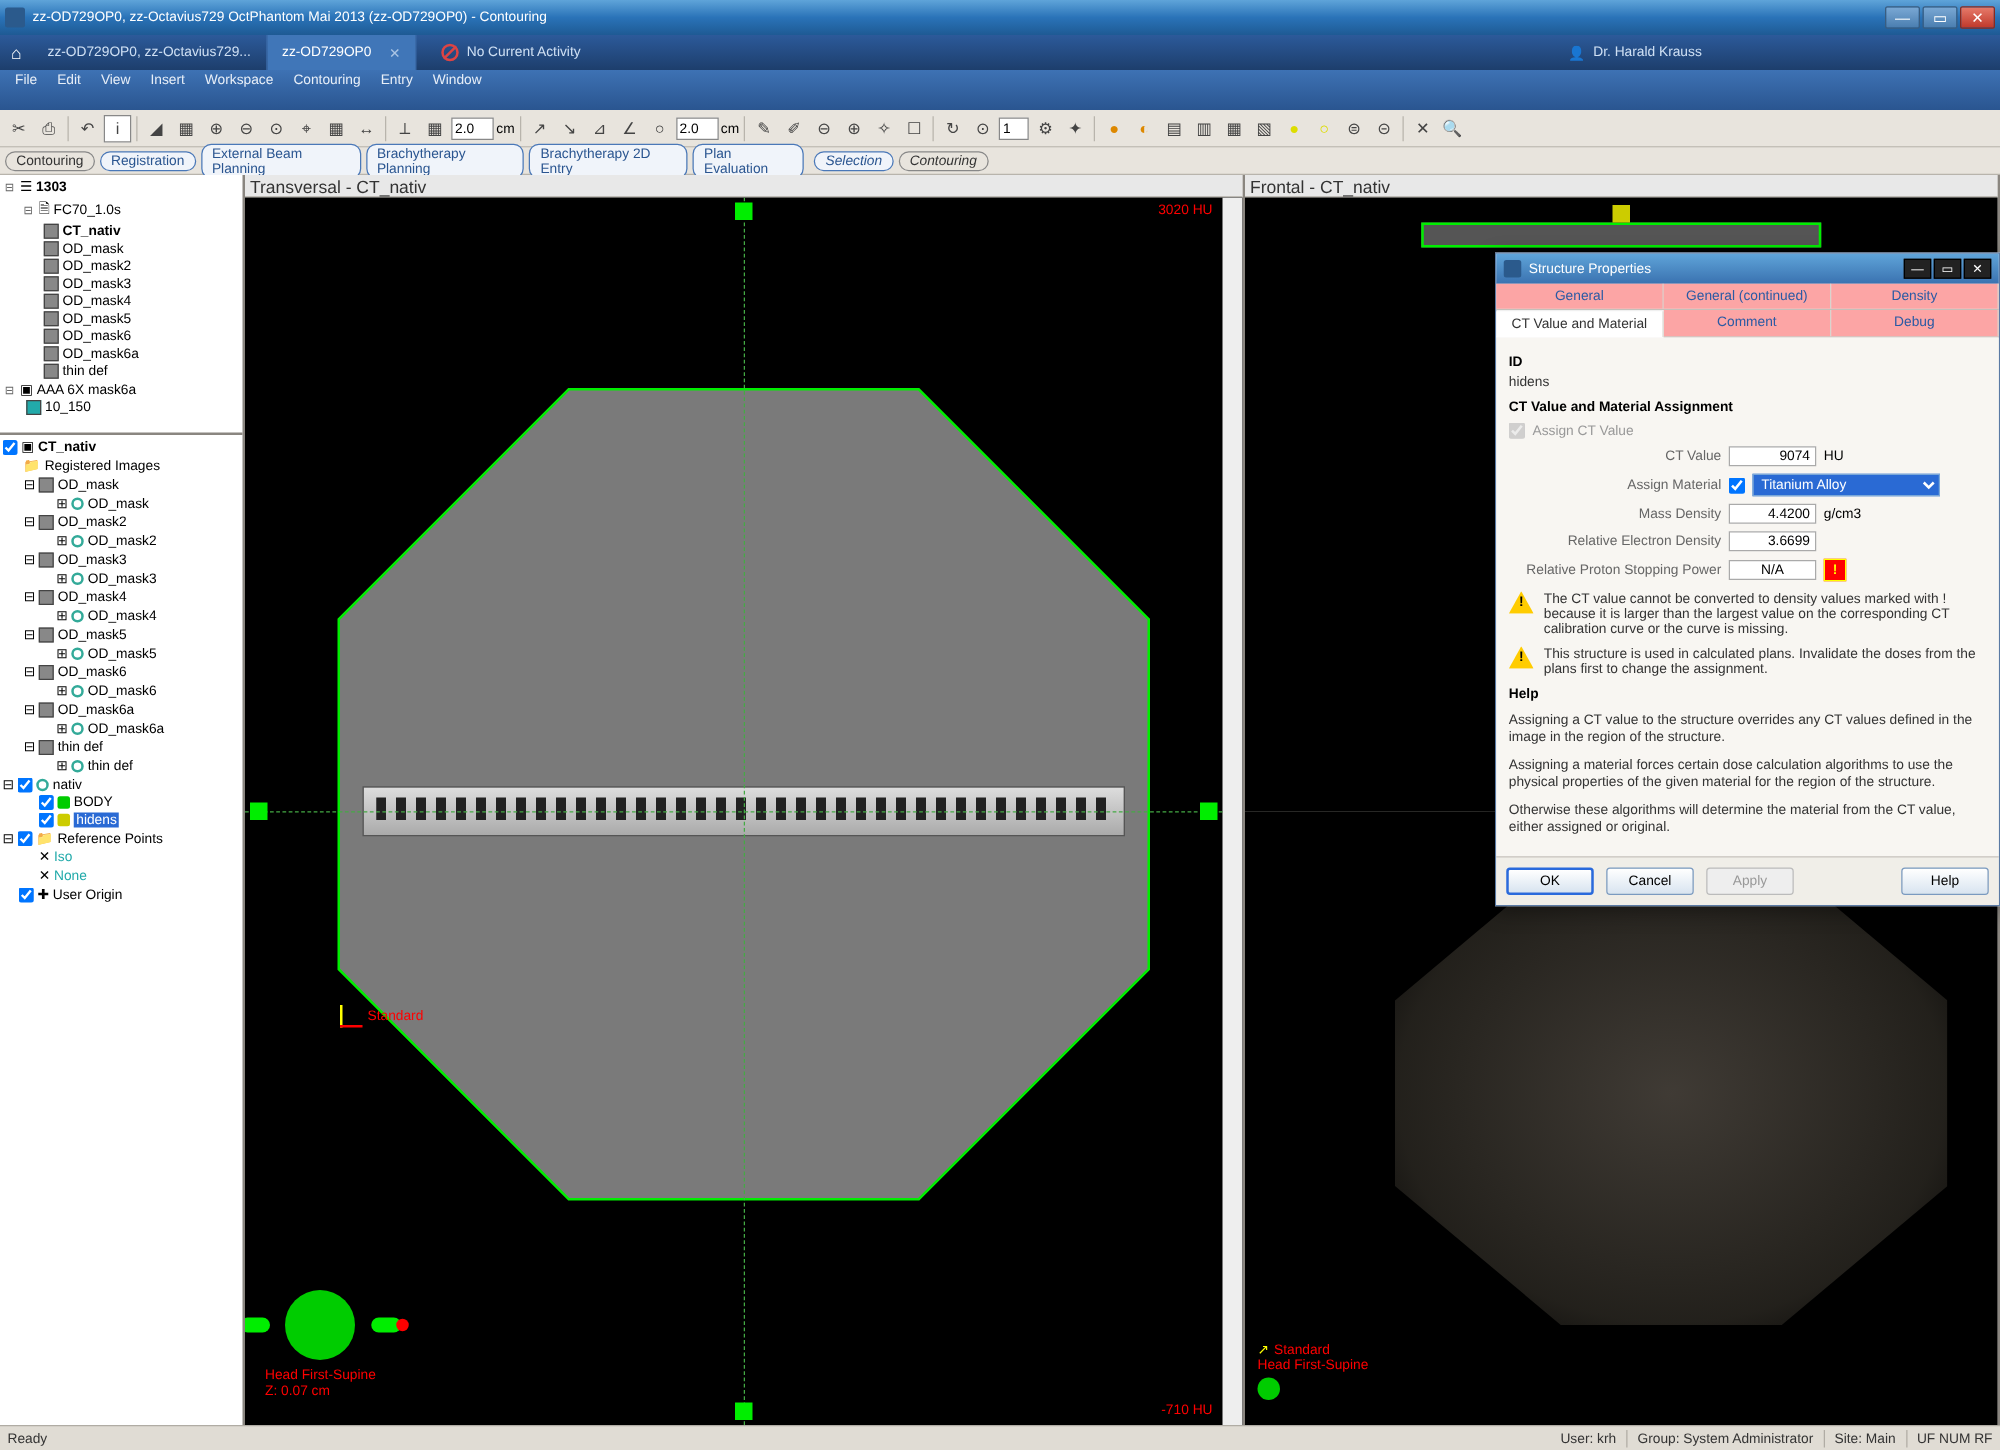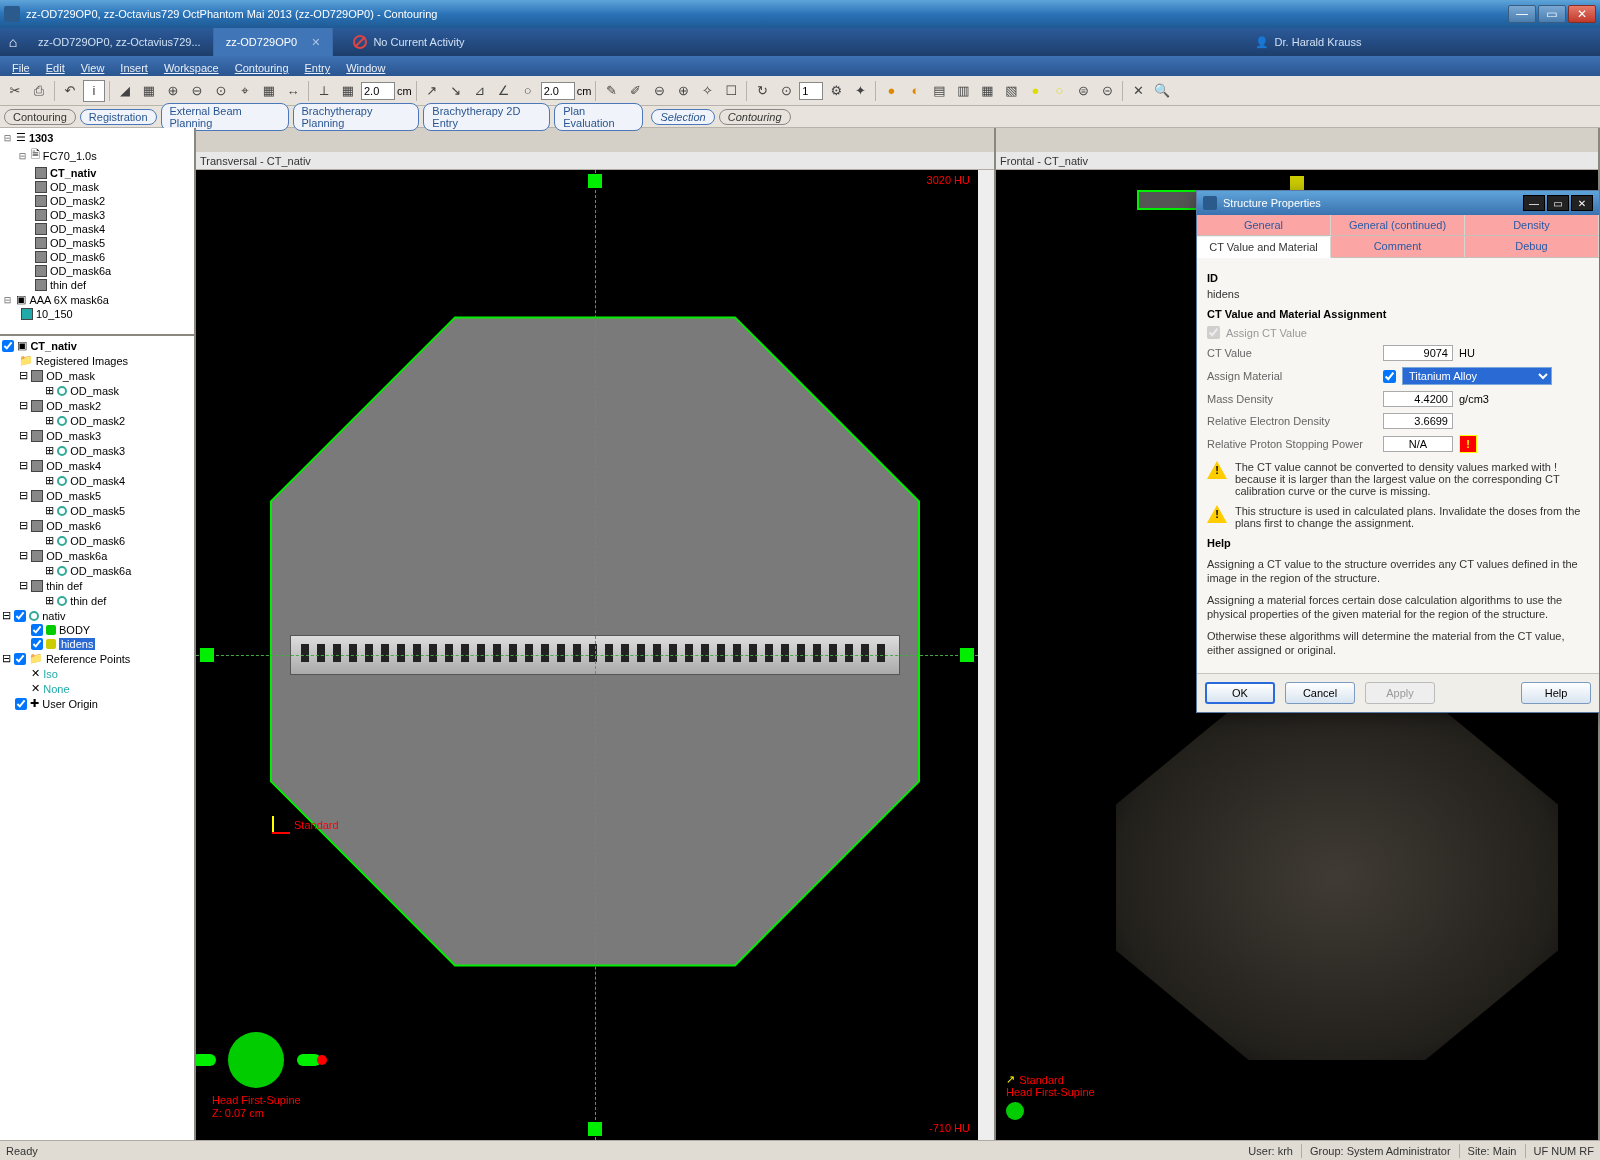--- a/index.html
+++ b/index.html
@@ -16,21 +16,21 @@
 .tabbar .tab.active { background:#4076b8; color:#fff;}
 .tabbar .tab .x { margin-left:14px; color:#aac4e4;}
 .tabbar .sep { width:10px;}
 .tabbar .activity { display:flex; align-items:center; padding:0 10px; gap:6px;}
 .tabbar .activity .ricon { width:14px; height:14px; border:2px solid #d44; border-radius:50%; position:relative;}
 .tabbar .activity .ricon::after { content:""; position:absolute; width:14px; height:2px; background:#d44; top:4px; left:-2px; transform:rotate(-45deg);}
 .tabbar .spacer { flex:1;}
 .tabbar .dropdown { padding:0 16px; display:flex; align-items:center; gap:8px; border-left:1px solid #3a6aa8;margin-top:44px;}
 .tabbar .dropdown .caret { font-size:8px;}
 .tabbar .user { display:flex; align-items:center; gap:6px; padding:0 16px;}
-.menubar { height:20px; background: linear-gradient(180deg,#3e72b4,#2a5590); display:flex; align-items:flex-start; padding:4px 6px; gap:4px; color:#e8eff8;text-decoration:underline;}
+.menubar { height:20px; background: linear-gradient(180deg,#3e72b4,#2a5590); display:flex; align-items:flex-end; padding:16px 6px; gap:4px; color:#e8eff8;}
 .menubar span { padding:2px 6px;}
 .toolbar { height:30px; background:#e8e4dd; border-bottom:1px solid #b8b4ac; display:flex; align-items:center; padding:0 4px; gap:2px;}
 .toolbar .tbtn { width:22px; height:22px; display:flex; align-items:center; justify-content:center; color:#444; font-size:13px; border:1px solid transparent;}
 .toolbar .tsep { width:1px; height:20px; background:#b8b4ac; margin:0 2px;}
 .toolbar input.num { width:34px; height:18px; font-size:11px; text-align:left; padding:0 2px; border:1px solid #888;}
 .subtabs { height:22px; background:#e8e4dd; display:flex; align-items:center; padding:0 4px; gap:4px; border-bottom:1px solid #b8b4ac;}
 .subtabs .pill { padding:1px 8px; border:1px solid #4a78b8; border-radius:8px; background:#f0f4fa; color:#2a5590; font-size:11px;}
 .subtabs .pill.active { background:#e8e4dd; border-color:#888; color:#333;}
 .subtabs .spacer { flex:1;}
 .subtabs .pill.ital { font-style:italic;}
@@ -45,21 +45,21 @@
 .tree .sq.teal { background:#2aa;}
 .tree2 { flex:1; padding:2px; overflow:auto; font-size:11px;}
 .tree2 .row { display:flex; align-items:center; gap:3px; padding:1px 0; white-space:nowrap;}
 .tree2 .cb { width:12px; height:12px;}
 .tree2 .ring { width:10px; height:10px; border:2px solid #3a9; border-radius:50%; display:inline-block;}
 .tree2 .dot { width:10px; height:10px; display:inline-block;}
 .tree2 .hl { background:#2a6ad4; color:#fff; padding:0 2px;}
 .tree2 .folder { color:#d8a838;}
 .viewport { flex:1; display:flex; min-width:0;}
 .viewcol { display:flex; flex-direction:column; border-right:2px solid #8a8680;}
-.viewhdr { height:18px; background:#e8e8e8; border-bottom:1px solid #b0aca4; padding:0 4px; display:flex; align-items:center; font-size:11px; color:#333;margin-top:24px;}
+.viewhdr { height:18px; background:#e8e8e8; border-bottom:1px solid #b0aca4; padding:0 4px; display:flex; align-items:center; font-size:14px; color:#333;}
 .viewbody { flex:1; background:#000; position:relative; overflow:hidden;}
 .hu-top { position:absolute; top:4px; right:24px; color:#f00; font-size:11px;}
 .hu-bot { position:absolute; bottom:6px; right:24px; color:#f00; font-size:11px;}
 .vscroll { position:absolute; top:0; right:0; width:16px; height:100%; background:#eee;}
 .octagon { position:absolute; left:50%; top:50%; transform:translate(-50%,-52%);}
 .ruler { position:absolute; left:50%; top:50%; transform:translate(-50%,-50%); width:610px; height:40px; background:linear-gradient(180deg,#ddd,#aaa); border:1px solid #555;}
 .ruler .ticks { position:absolute; top:8px; left:10px; right:10px; height:18px; background:repeating-linear-gradient(90deg,#222 0,#222 8px,transparent 8px,transparent 16px);}
 .crosshair-h { position:absolute; top:50%; left:0; right:16px; height:0; border-top:1px dashed #4a4;}
 .crosshair-v { position:absolute; left:50%; top:0; bottom:0; width:0; border-left:1px dashed #4a4;}
 .marker { position:absolute; width:14px; height:14px; background:#0e0;}
@@ -87,21 +87,21 @@
 .dialog .dtitle .icon { width:14px; height:14px; background:#2b5a8c; border-radius:2px; margin-right:6px;}
 .dialog .dtitle .dwbtns { margin-left:auto; display:flex; gap:2px;}
 .dialog .dtitle .dwbtn { width:22px; height:16px; background:#4a7eb0; border:1px solid #2a5a90; display:flex; align-items:center; justify-content:center; font-size:10px;}
 .dialog .dtitle .dwbtn.black { background:#222; border-color:#000;}
 .dialog .dtabs { display:flex; border-bottom:1px solid #c4c0ba;}
 .dialog .dtab { flex:1; text-align:center; padding:4px 0; color:#2a5aa4; font-size:11px; border-right:1px solid #d8d4ce; background:#fca5a5;}
 .dialog .dtab.active { background:#fff; color:#333; border-bottom:1px solid #fff; position:relative; top:1px;}
 .dialog .dbody { padding:8px 10px; background:#f8f6f2;}
 .dialog .dbody .lbl { font-weight:bold; font-size:11px; margin:6px 0 2px;}
 .dialog .field { display:flex; align-items:center; gap:6px; margin:6px 0; font-size:11px;}
-.dialog .field .flabel { flex:0 0 170px; text-align:left; color:#666;}
+.dialog .field .flabel { flex:0 0 170px; text-align:right; color:#666;}
 .dialog .field input[type=text] { width:70px; padding:1px 4px; border:1px solid #aaa; text-align:right; font-size:11px;}
 .dialog .field select { width:150px; padding:1px 2px; border:1px solid #7aa8d8; background:#2a6ad4; color:#fff; font-size:11px;}
 .dialog .warn { display:flex; gap:8px; margin:8px 0; font-size:11px; color:#333;}
 .dialog .warn .wicon { flex:0 0 20px; height:18px; background:#ffcc00; clip-path:polygon(50% 0,100% 100%,0 100%); display:flex; align-items:center; justify-content:center; font-weight:bold; color:#000;}
 .dialog .help { font-size:11px; color:#333; line-height:14px;}
 .dialog .help p { margin:8px 0;}
 .dialog .dbtns { display:flex; gap:10px; padding:8px; border-top:1px solid #c8c4be; background:#f0eee8; justify-content:flex-start;}
 .dialog .dbtns button { width:70px; height:22px; font-size:11px; border:1px solid #7a9ac0; background:linear-gradient(180deg,#fff,#d8e4f0); border-radius:3px;}
 .dialog .dbtns button.primary { border:2px solid #2a6adc;}
 .dialog .dbtns button:disabled { color:#999; background:#eee; border-color:#bbb;}

